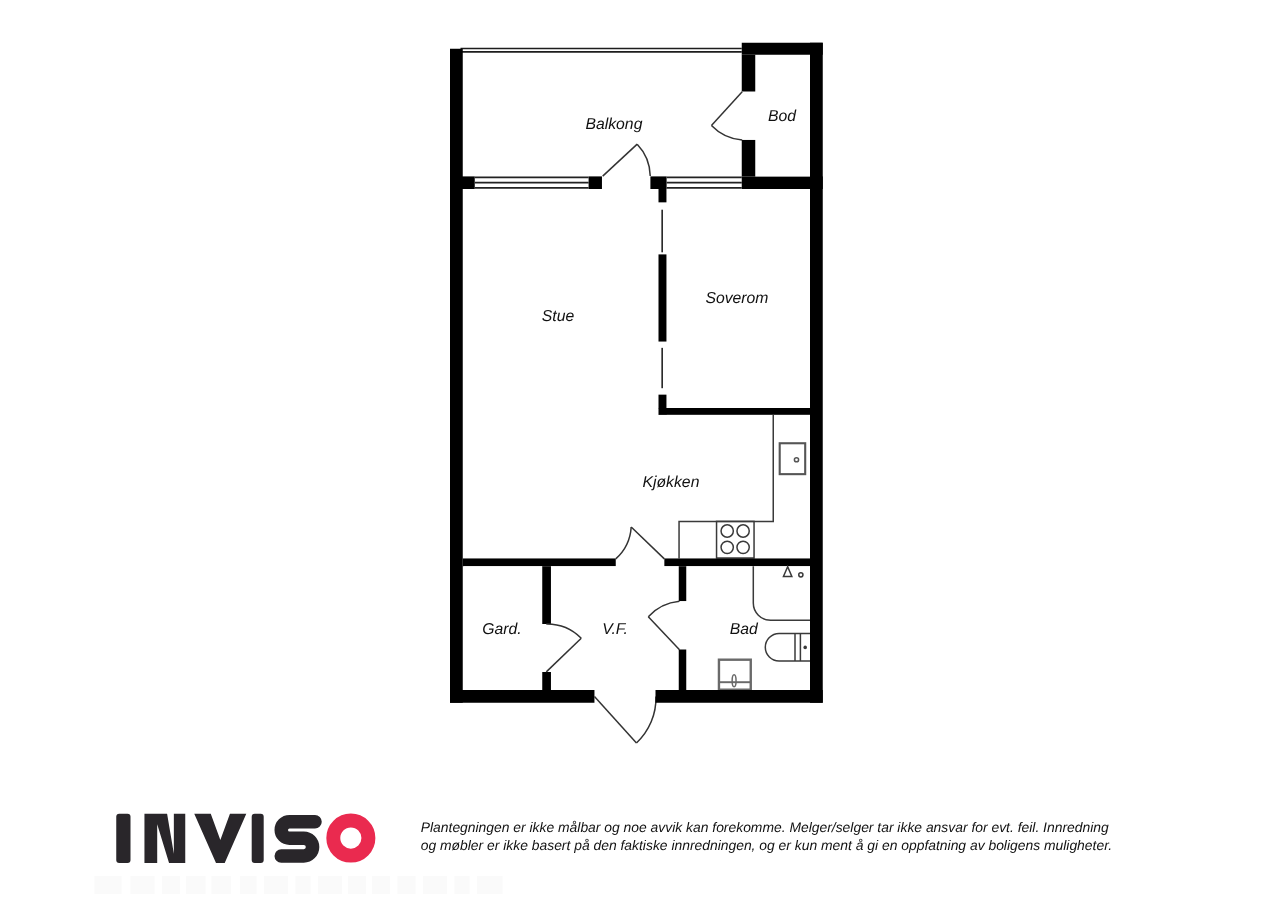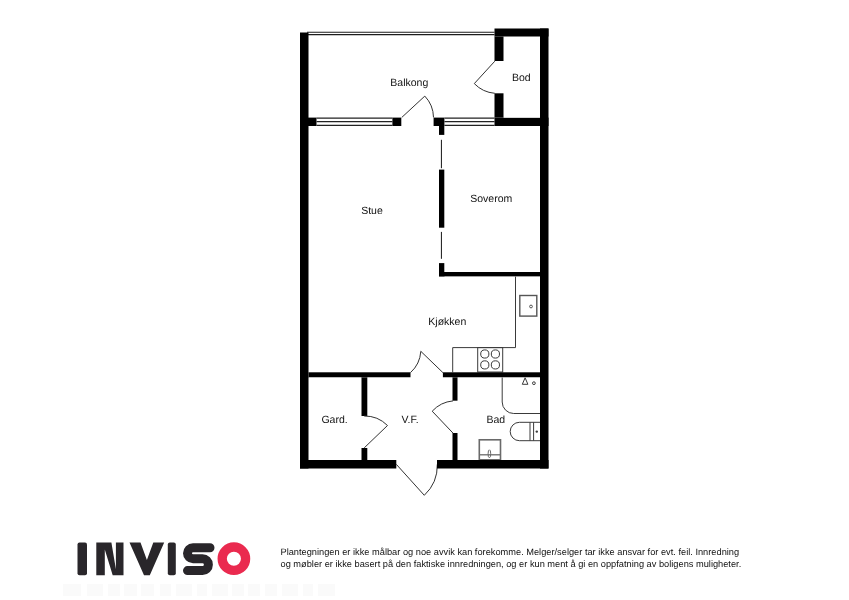--- a/index.html
+++ b/index.html
@@ -1,17 +1,17 @@
 <!DOCTYPE html>
 <html><head>
 <meta charset="utf-8">
 <style>
   html,body{margin:0;padding:0;background:#ffffff;}
   .page{position:relative;width:849px;height:600px;background:#ffffff;overflow:hidden;
-        font-family:"Liberation Sans", sans-serif;}
+        font-family:"Liberation Sans", sans-serif;font-style:italic;}
   svg text{font-family:"Liberation Sans", sans-serif;fill:#111;text-rendering:geometricPrecision;}
 </style>
 </head>
 <body>
 <div class="page">
 <svg width="849" height="600" viewBox="0 0 849 600">
   <rect x="0" y="0" width="849" height="600" fill="#ffffff"></rect>
 
   <g>
     <rect x="308.5" y="35" width="186" height="82" fill="#ffffff"></rect>

